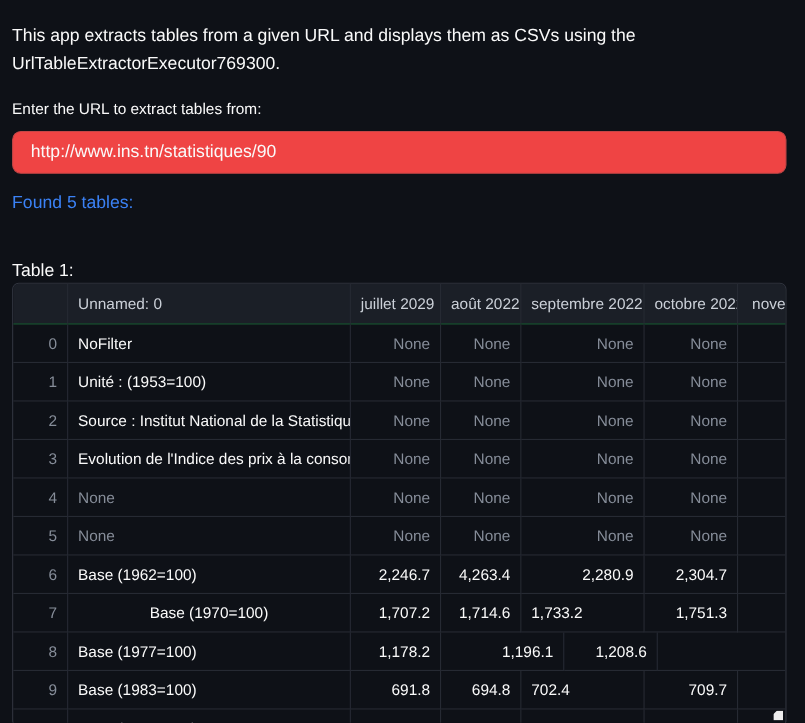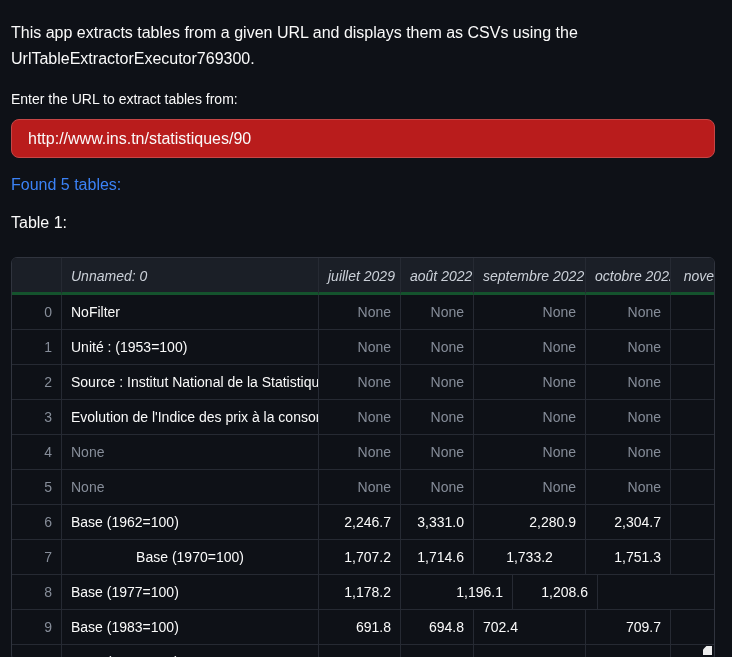--- a/index.html
+++ b/index.html
@@ -17,35 +17,35 @@
     position: absolute; top: 8px; left: 0; width: 704px;
     font-size: 16px; line-height: 26px; color: #fafafa;
   }
   .url-label {
     position: absolute; top: 78px; left: 0;
     font-size: 14px; line-height: 18px; color: #fafafa;
   }
   .url-input {
     position: absolute; top: 107px; left: 0;
     width: 704px; height: 39px;
-    background: #b91c1c;
+    background: #ef4444;
     border: 1.5px solid #c54646;
     border-radius: 8px;
     color: #fafafa;
     font-family: "Liberation Sans", sans-serif;
     font-size: 16px;
     padding: 0 16px;
     outline: none;
   }
   .found-text {
     position: absolute; top: 163px; left: 0;
     font-size: 16px; line-height: 19px; color: #3b82f6;
   }
   .table-caption {
-    position: absolute; top: 201px; left: 0;
+    position: absolute; top: 225px; left: 0;
     font-size: 16px; line-height: 19px; color: #fafafa;
   }
 
   .dataframe {
     position: absolute; top: 245px; left: 0;
     width: 704px; height: 404px;
     border: 1px solid #30343e;
     border-radius: 6px;
     overflow: hidden;
     background: #0e1117;
@@ -55,21 +55,21 @@
   .tcell {
     flex: none; height: 100%;
     padding: 0 9px;
     border-right: 1px solid #262a33;
     border-bottom: 1px solid #262a33;
     font-size: 14px;
     line-height: 34px;
     white-space: nowrap; overflow: hidden;
     color: #fafafa;
   }
-  .thead .tcell { border-bottom: 3px solid #14532d; color: #cbd0d8; line-height: 36px; font-style: italic; }
+  .thead .tcell { border-bottom: 1px solid #14532d; color: #cbd0d8; line-height: 36px; }
   .tcell.muted { color: #868d99; }
 
   .resize-handle {
     position: absolute; right: 2px; bottom: 5px;
     width: 9px; height: 9px;
     background: #ededed;
     clip-path: polygon(38% 0, 100% 0, 100% 100%, 0 100%, 0 38%);
   }
 </style>
 </head>
@@ -147,31 +147,31 @@
         <div class="tcell muted" style="width: 82px; text-align: right;">None</div>
         <div class="tcell muted" style="width: 73px; text-align: right;">None</div>
         <div class="tcell muted" style="width: 112px; text-align: right;">None</div>
         <div class="tcell muted" style="width: 85px; text-align: right;">None</div>
         <div class="tcell" style="width: 120px; text-align: right;"></div>
       </div>
       <div class="trow">
         <div class="tcell muted" style="width: 50px; text-align: right;">6</div>
         <div class="tcell" style="width: 257px; text-align: left;">Base (1962=100)</div>
         <div class="tcell" style="width: 82px; text-align: right;">2,246.7</div>
-        <div class="tcell" style="width: 73px; text-align: right;">3,331.0</div>
+        <div class="tcell" style="width: 73px; text-align: right;">4,263.4</div>
         <div class="tcell" style="width: 112px; text-align: right;">2,280.9</div>
         <div class="tcell" style="width: 85px; text-align: right;">2,304.7</div>
         <div class="tcell" style="width: 120px; text-align: right;"></div>
       </div>
       <div class="trow">
         <div class="tcell muted" style="width: 50px; text-align: right;">7</div>
         <div class="tcell" style="width: 257px; text-align: center;">Base (1970=100)</div>
         <div class="tcell" style="width: 82px; text-align: right;">1,707.2</div>
         <div class="tcell" style="width: 73px; text-align: right;">1,714.6</div>
-        <div class="tcell" style="width: 112px; text-align: center;">1,733.2</div>
+        <div class="tcell" style="width: 112px; text-align: left;">1,733.2</div>
         <div class="tcell" style="width: 85px; text-align: right;">1,751.3</div>
         <div class="tcell" style="width: 120px; text-align: right;"></div>
       </div>
       <div class="trow">
         <div class="tcell muted" style="width: 50px; text-align: right;">8</div>
         <div class="tcell" style="width: 257px; text-align: left;">Base (1977=100)</div>
         <div class="tcell" style="width: 82px; text-align: right;">1,178.2</div>
         <div class="tcell" style="width: 112px; text-align: right;">1,196.1</div>
         <div class="tcell" style="width: 85px; text-align: right;">1,208.6</div>
         <div class="tcell" style="width: 120px; text-align: right;"></div>

